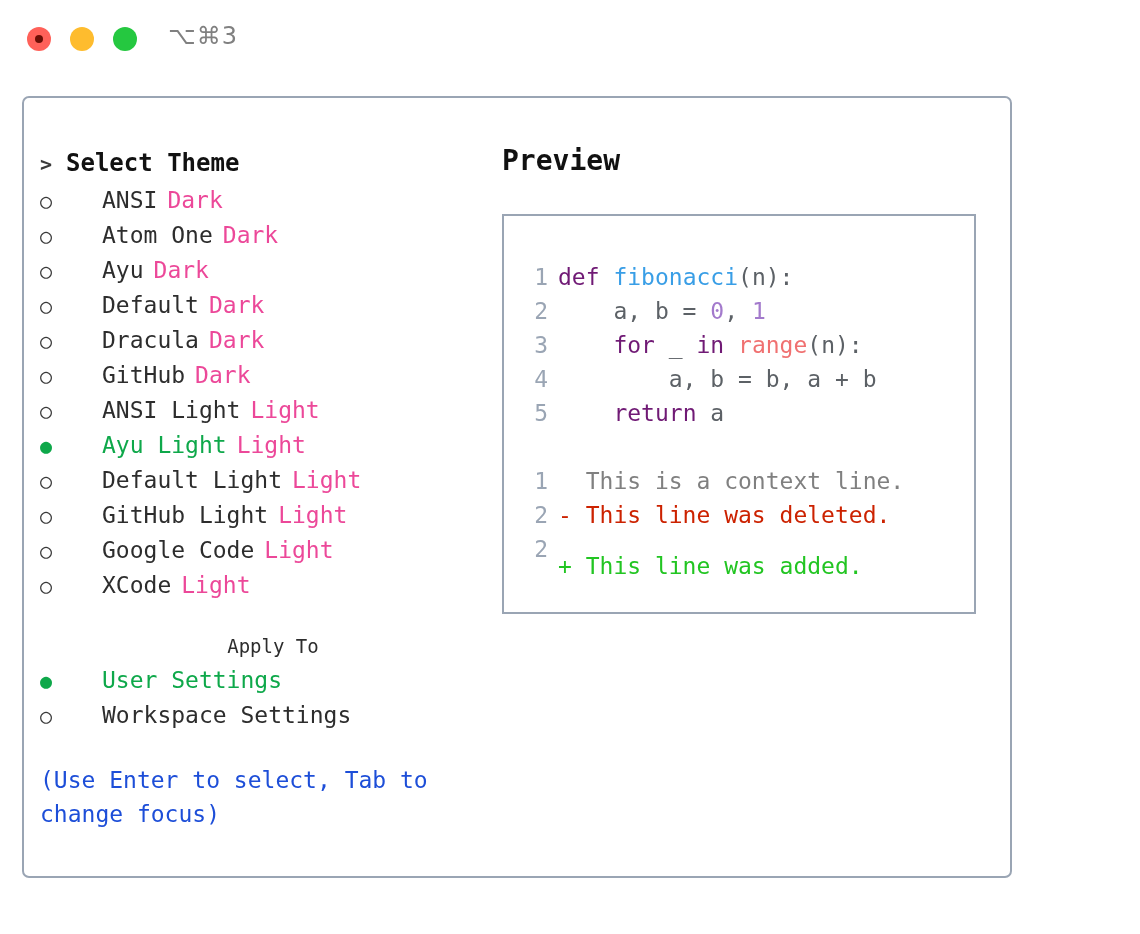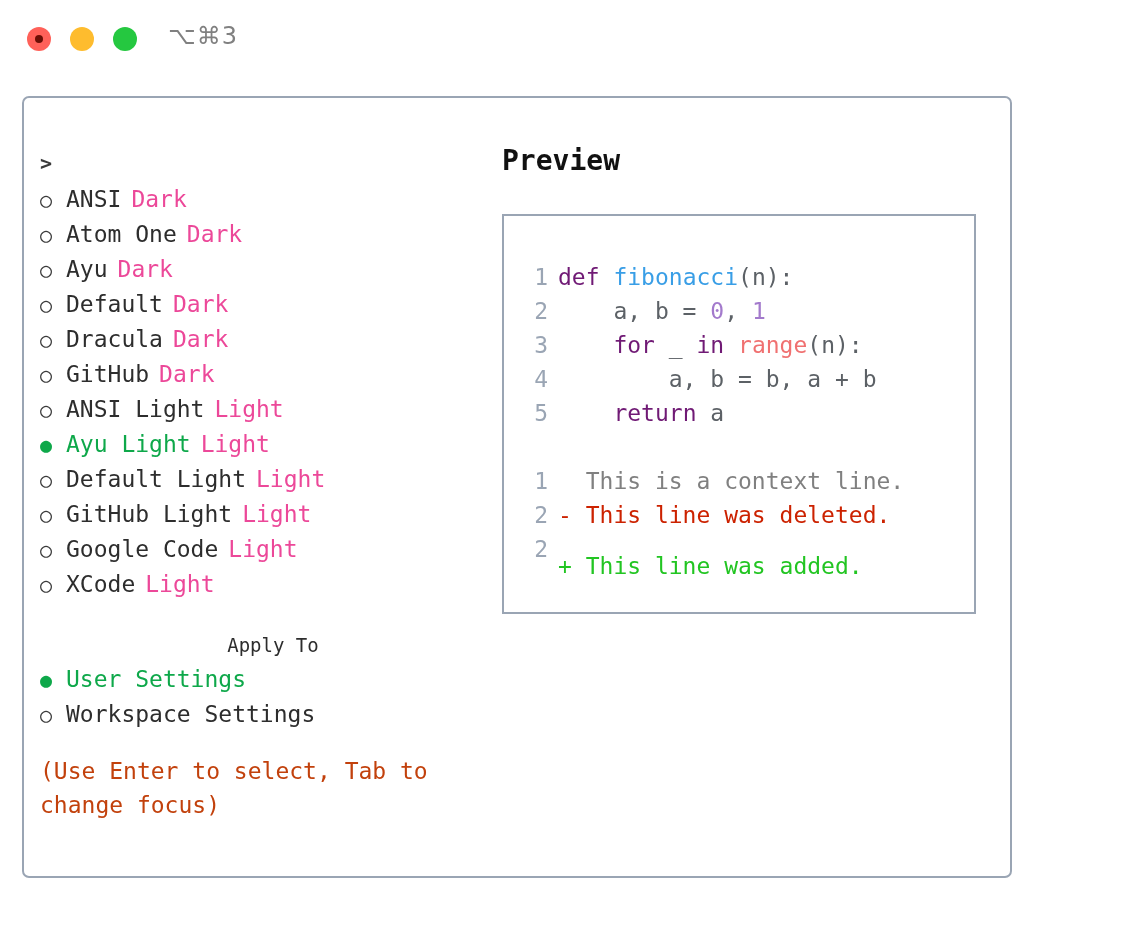--- a/index.html
+++ b/index.html
@@ -114,40 +114,40 @@
 
   .marker {
     display: inline-block;
     width: 26px;
     flex: 0 0 26px;
     color: #3a3a3a;
     font-size: 20px;
   }
   .marker.sel { color: #0ea84a; font-size: 20px; }
 
-  .label      { color: #2d2d2d; }
+  .label      { color: #2d2d2d; margin-left: 36px; }
   .label.sel  { color: #0ea84a; }
   .variant    { color: #ec4899; padding-left: 10px; }
 
   .spacer-sm { height: 26px; }
 
   .section-title {
     font-size: 19px;
     line-height: 34px;
     color: #2d2d2d;
     padding-left: 26px;
     white-space: pre;
     text-align: center;
   }
 
   .hint {
-    margin-top: 22px;
+    margin-top: 30px;
     font-size: 23px;
     line-height: 34px;
-    color: #c2410c;
+    color: #1d4ed8;
     width: 400px;
     white-space: normal;
   }
 
   
   .right-col {
     position: absolute;
     left: 478px;
     top: 46px;
     width: 490px;
@@ -216,20 +216,21 @@
     <div class="shortcut">⌥⌘3</div>
   </div>
 
   <div class="panel">
     <div class="columns">
 
       <div class="left-col">
 
         <div class="row header-row">
           <span class="marker">&gt;</span>
+          <span>Select Theme</span>
         </div>
 
         <div id="theme-list">
             <div class="row"><span class="marker">○</span><span class="label">ANSI</span><span class="variant">Dark</span></div>
             <div class="row"><span class="marker">○</span><span class="label">Atom One</span><span class="variant">Dark</span></div>
             <div class="row"><span class="marker">○</span><span class="label">Ayu</span><span class="variant">Dark</span></div>
             <div class="row"><span class="marker">○</span><span class="label">Default</span><span class="variant">Dark</span></div>
             <div class="row"><span class="marker">○</span><span class="label">Dracula</span><span class="variant">Dark</span></div>
             <div class="row"><span class="marker">○</span><span class="label">GitHub</span><span class="variant">Dark</span></div>
             <div class="row"><span class="marker">○</span><span class="label">ANSI Light</span><span class="variant">Light</span></div>

